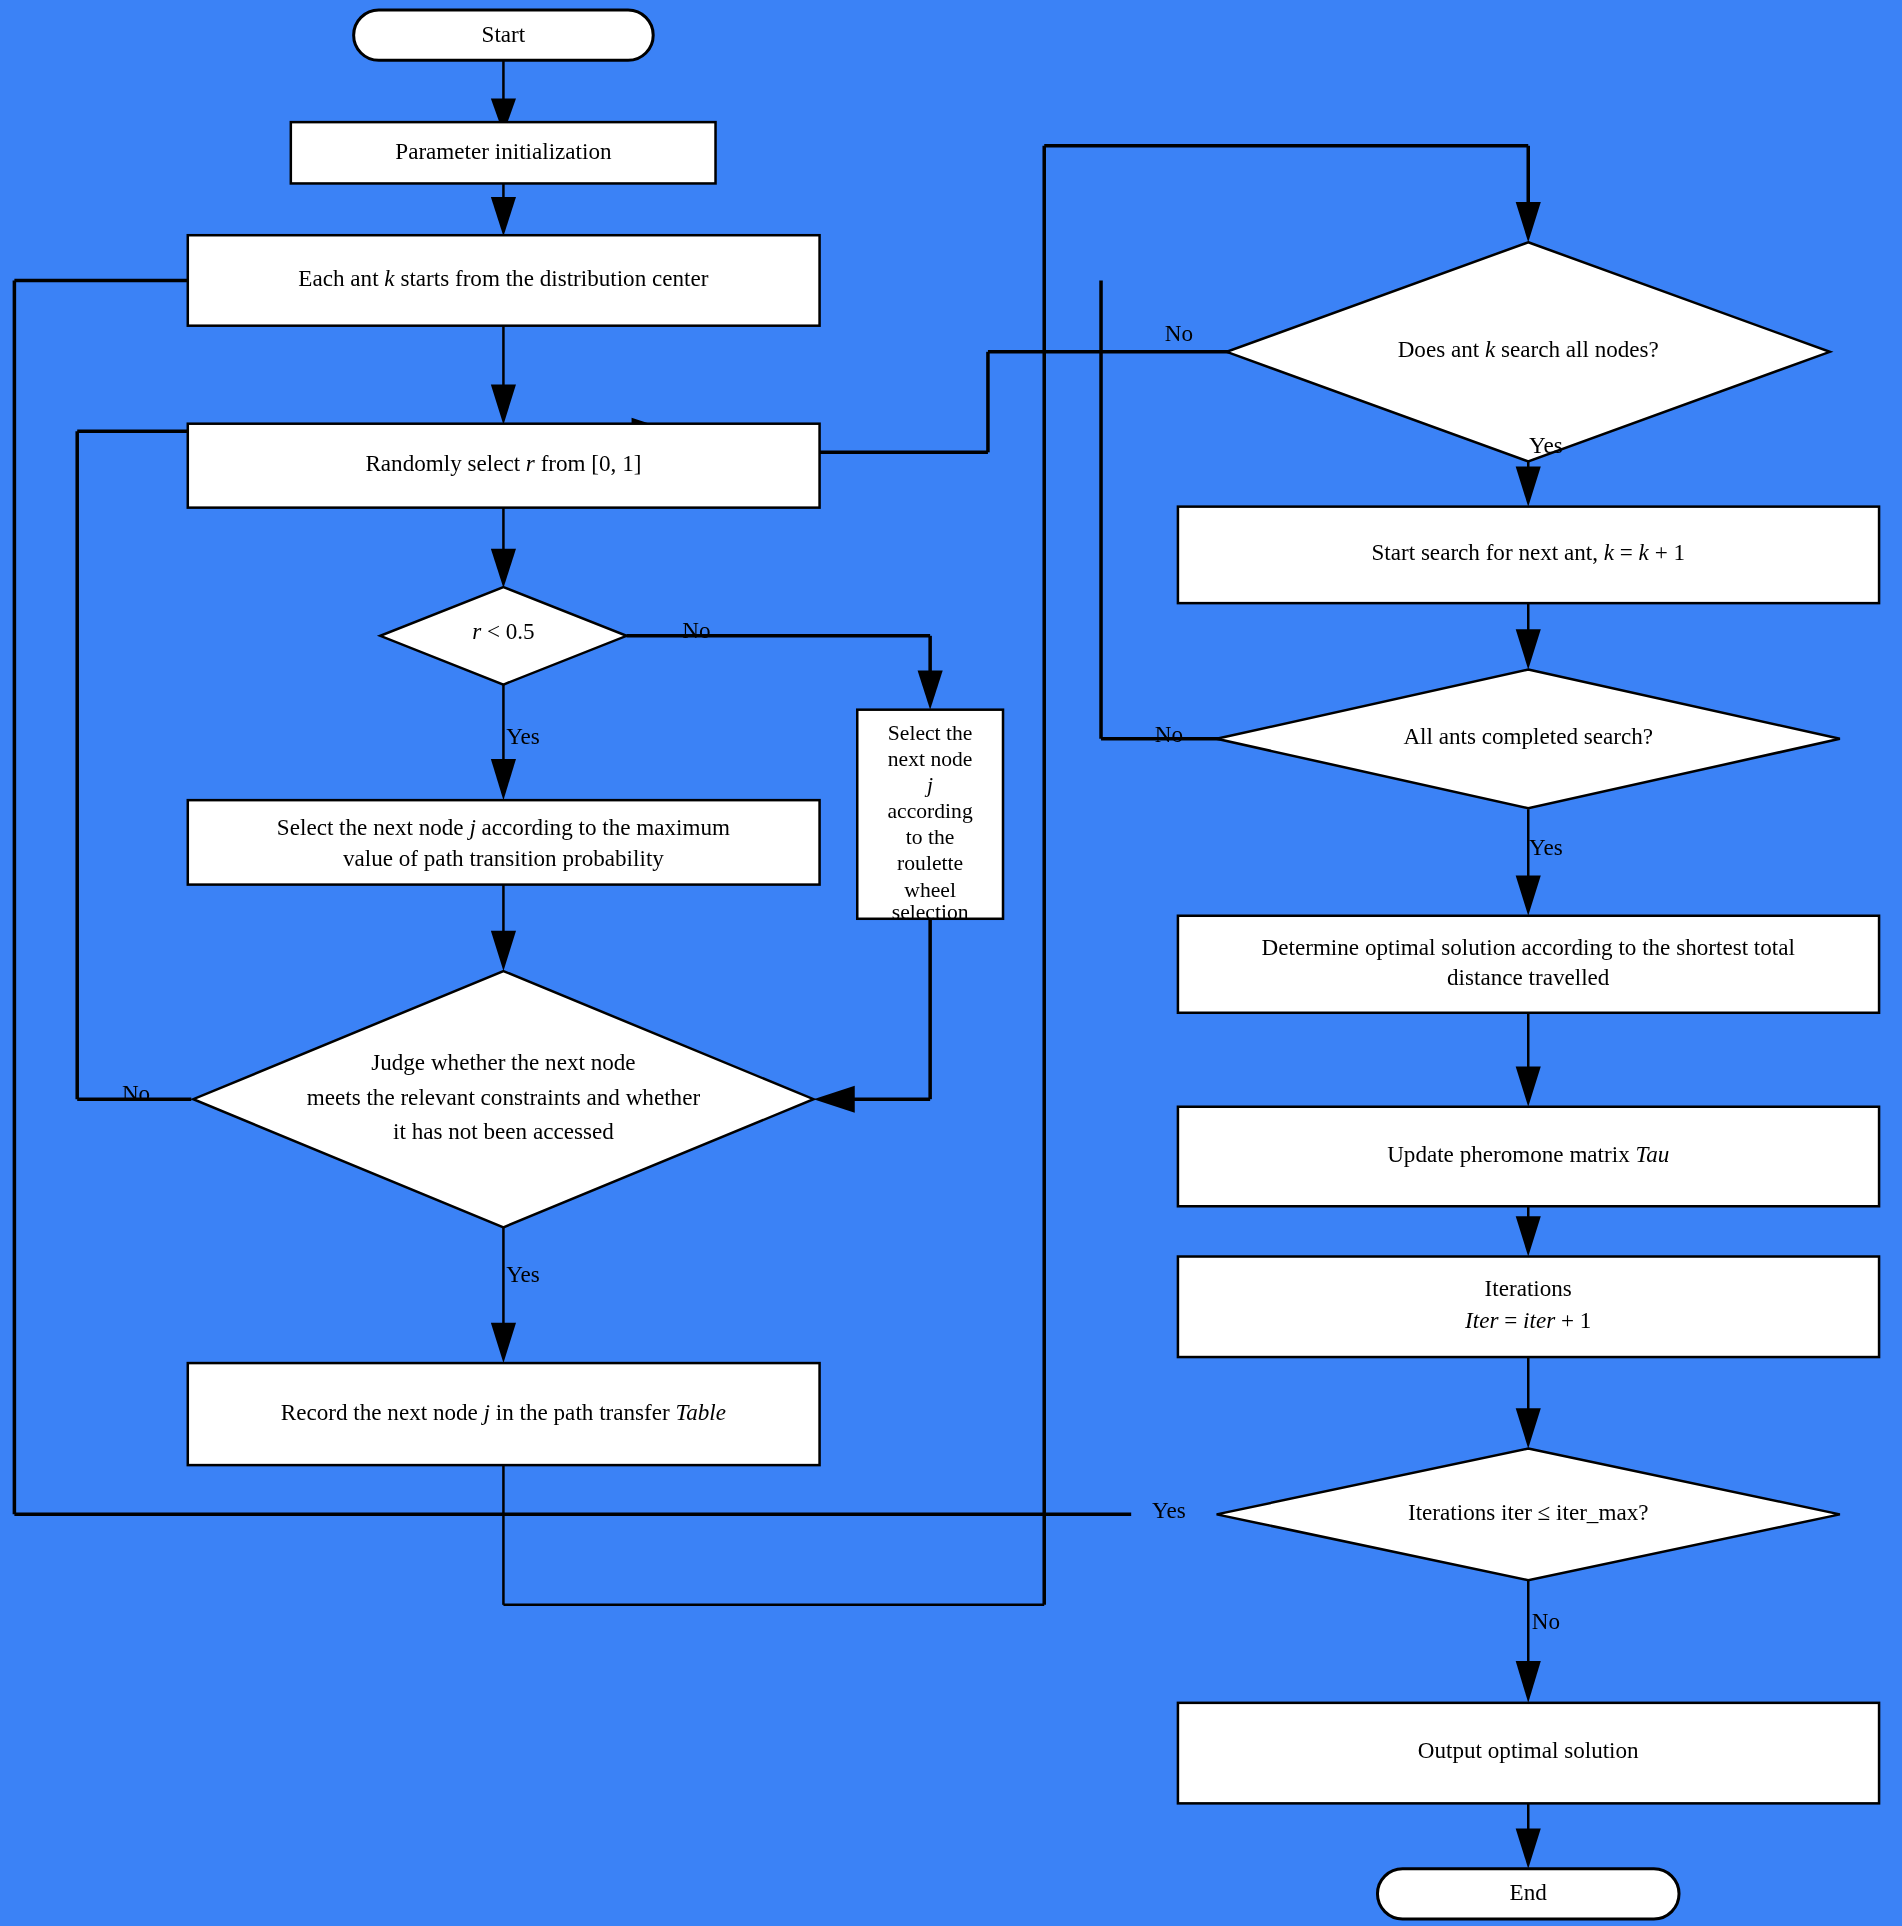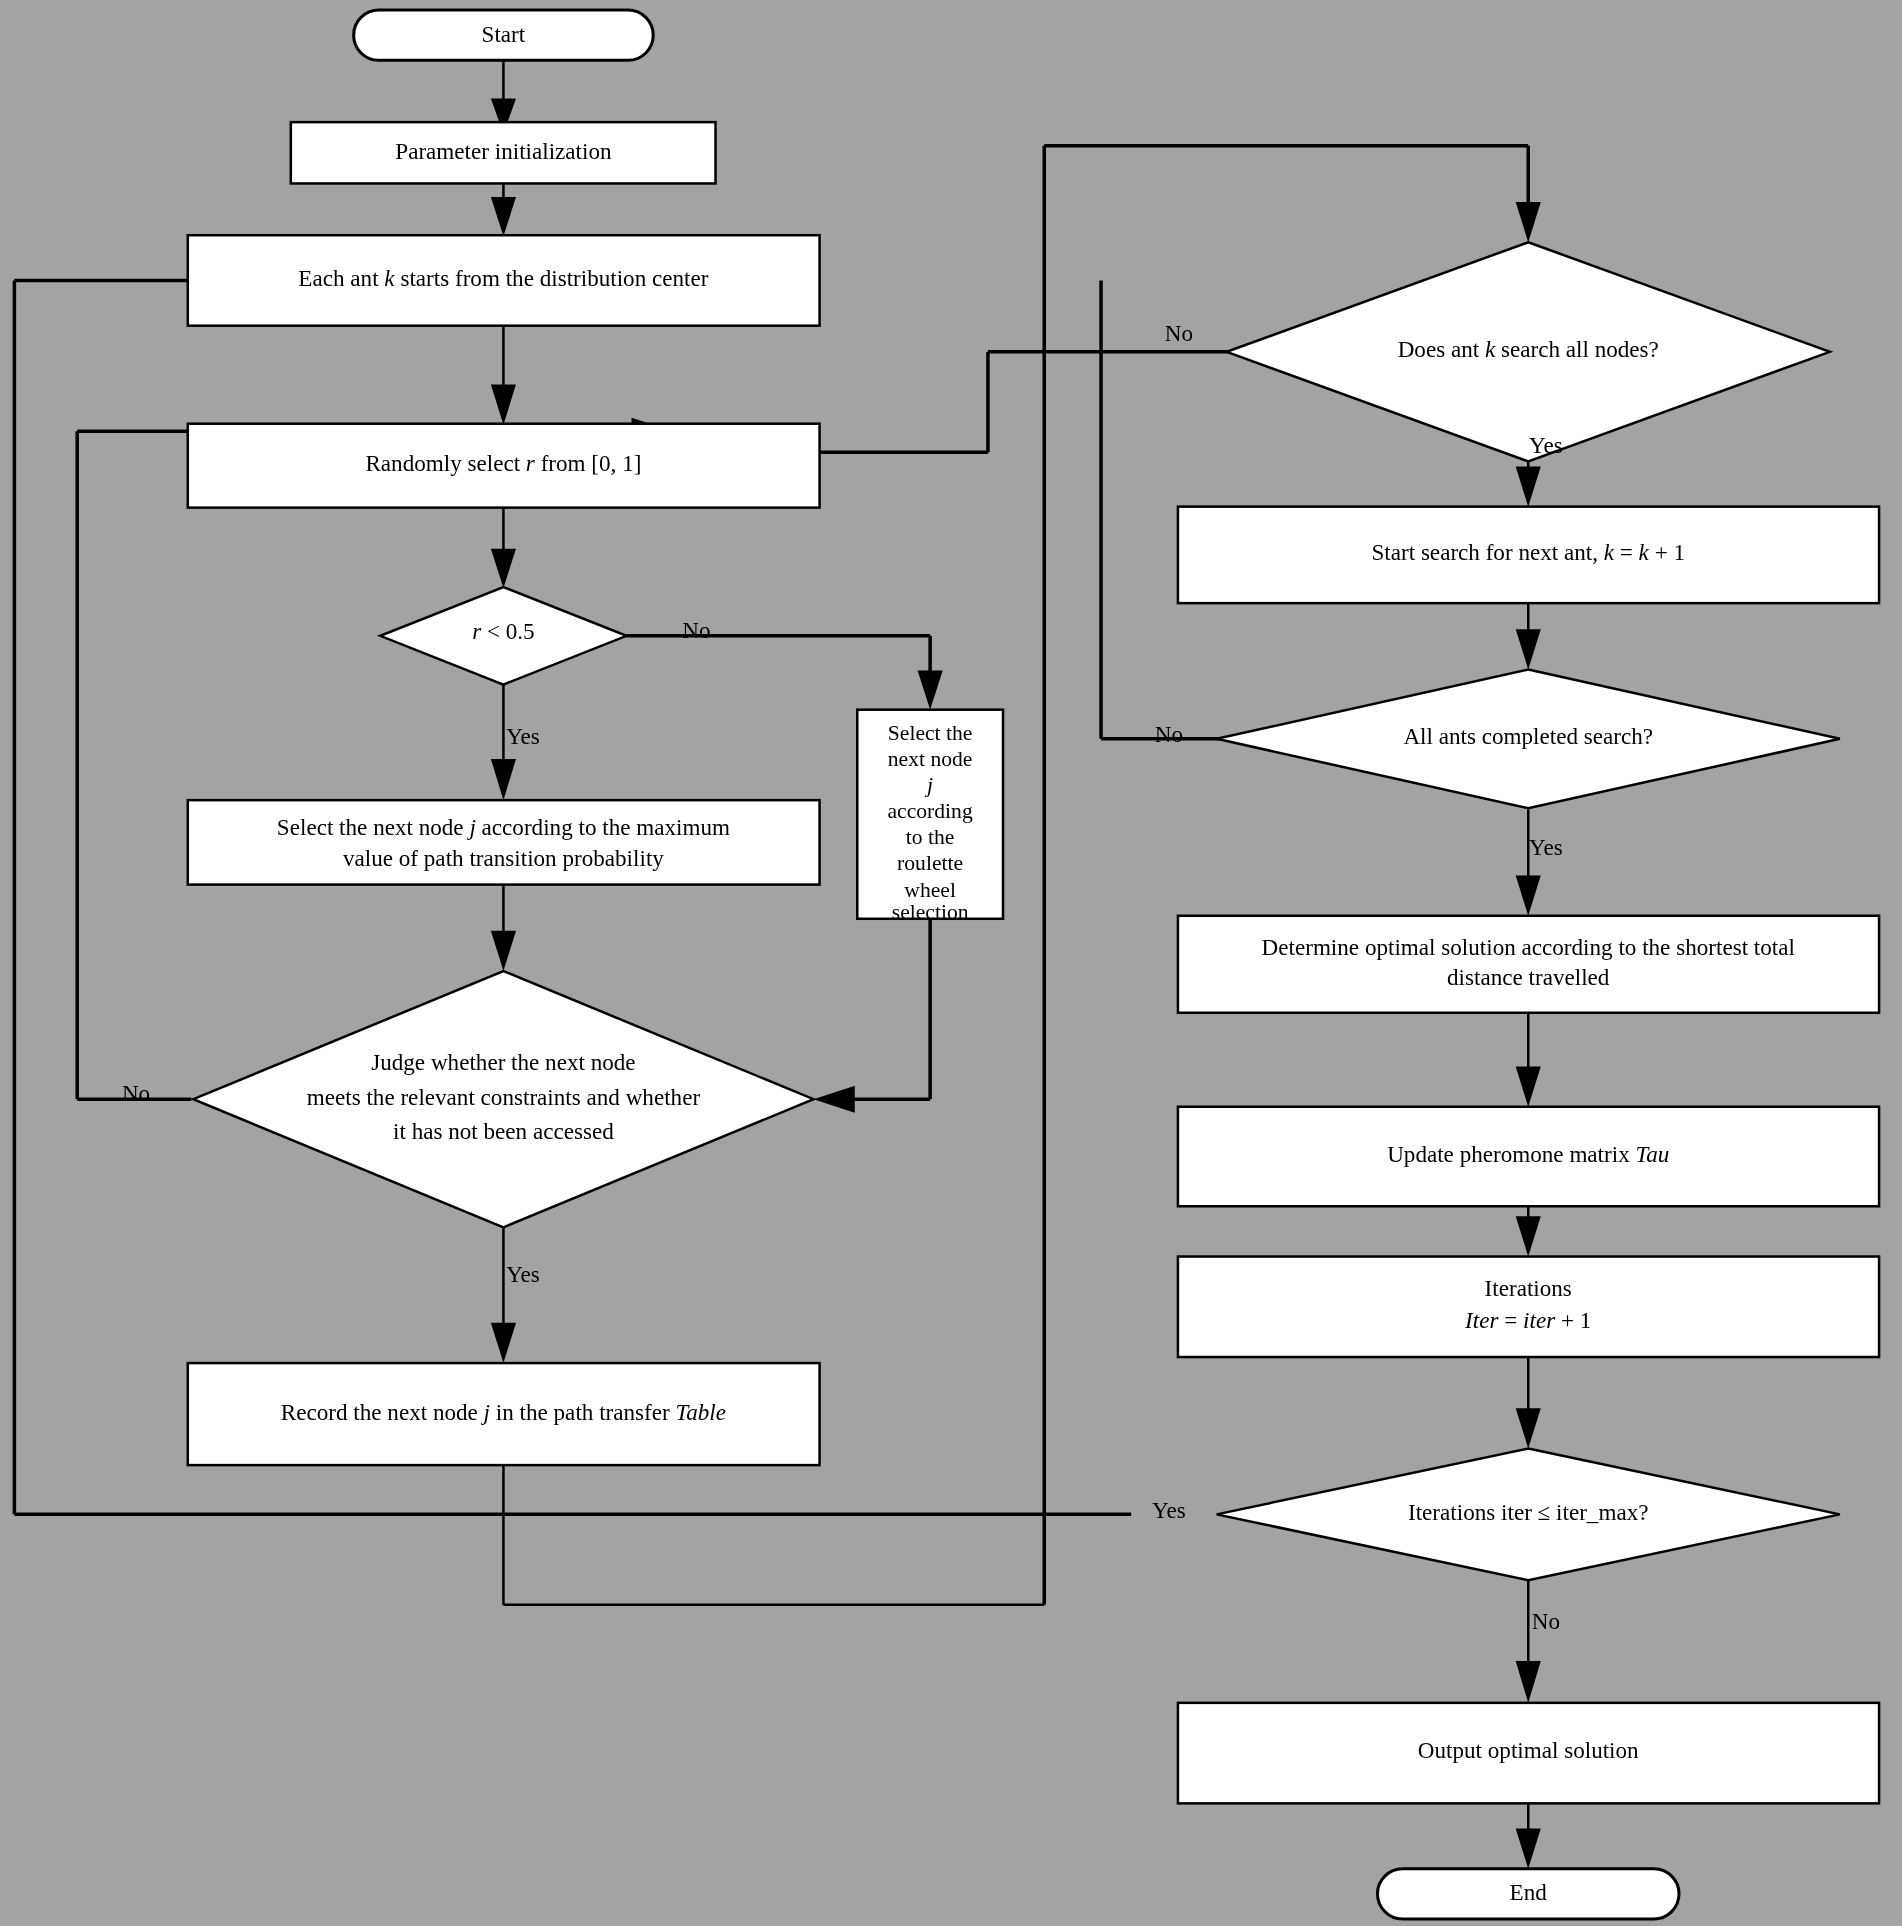--- a/index.html
+++ b/index.html
@@ -4,21 +4,21 @@
 <style>
   html, body {
     margin: 0;
     padding: 0;
     background: #ffffff;
   }
   #flowchart-root {
     width: 1903px;
     height: 1926px;
     position: relative;
-    background: #a3a3a3;
+    background: #3b82f6;
     font-family: "Liberation Serif", "DejaVu Serif", serif;
   }
   svg.flow-canvas {
     display: block;
     width: 1903px;
     height: 1926px;
   }
   .node-shape {
     fill: #ffffff;
     stroke: #000000;

